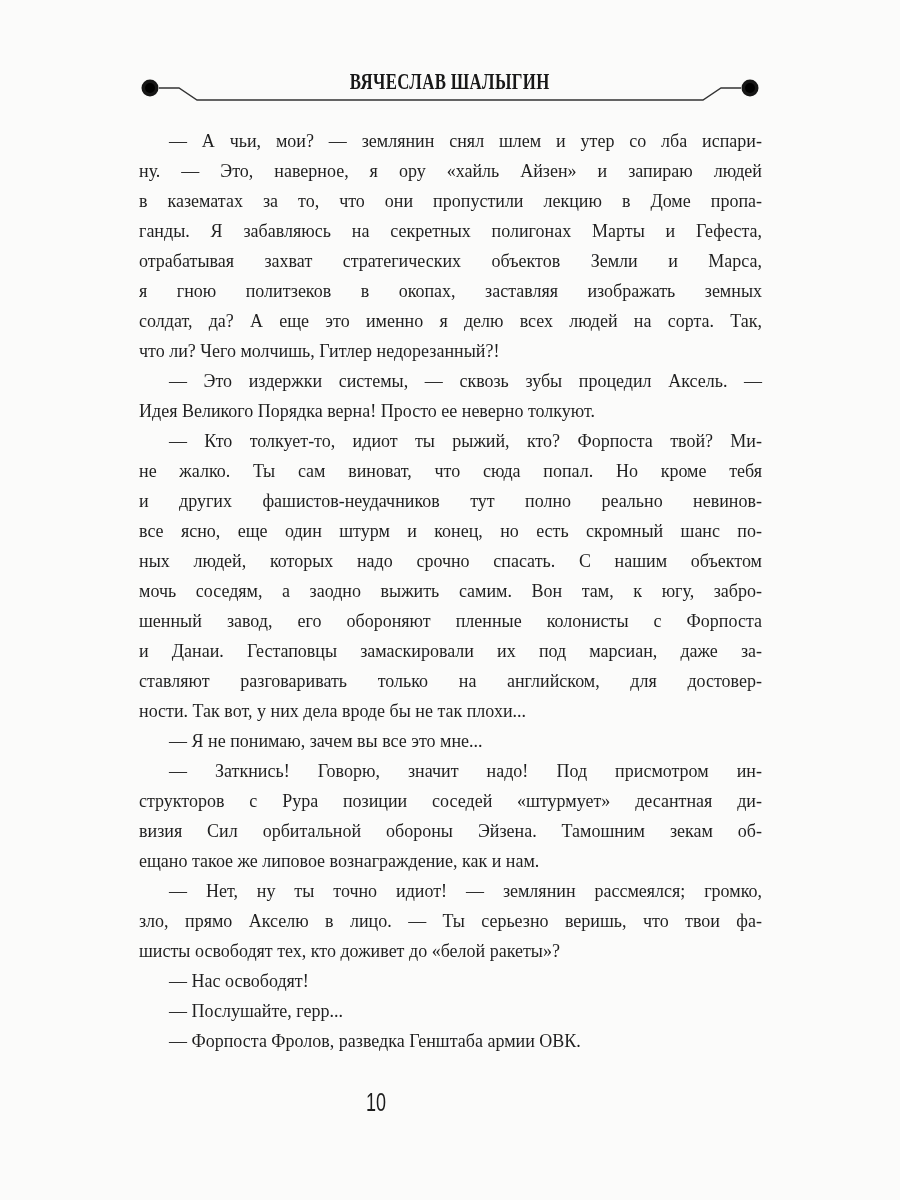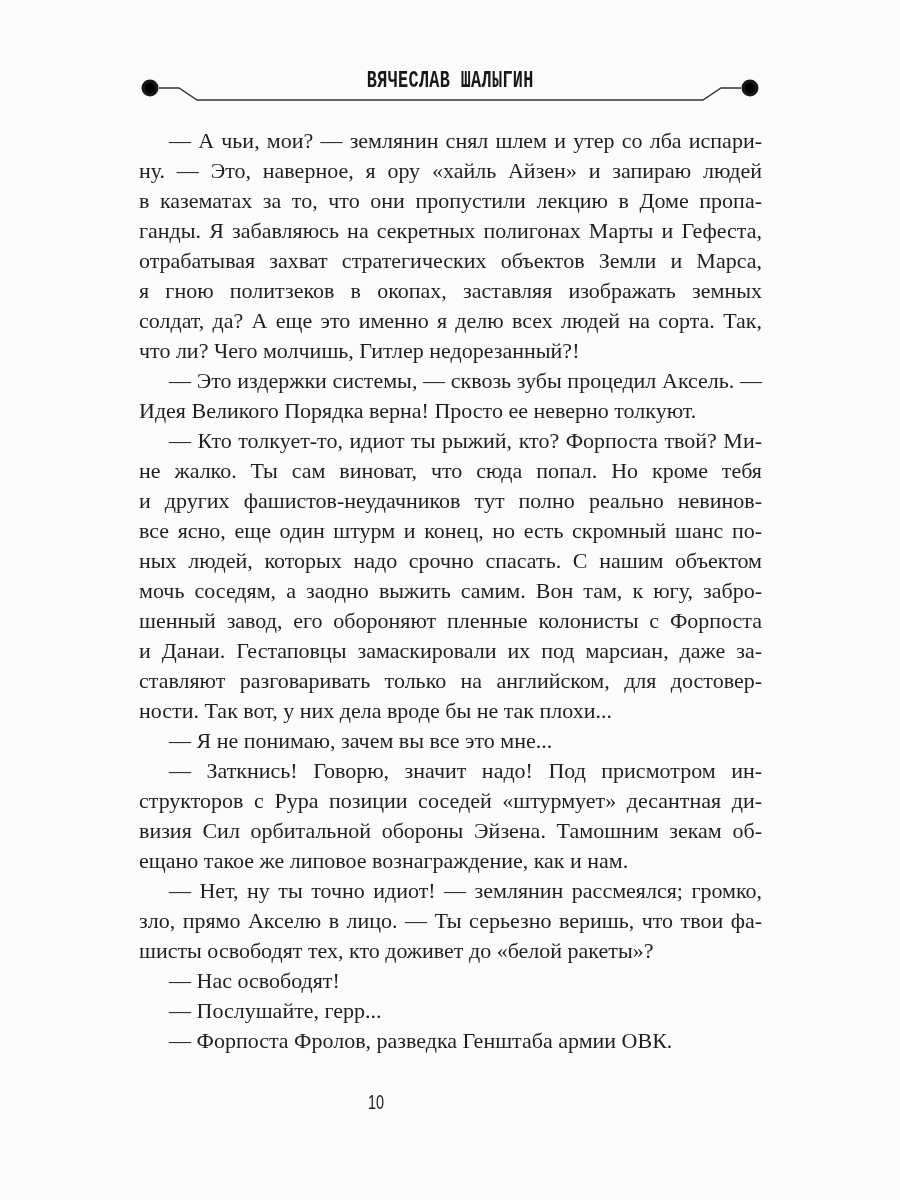--- a/index.html
+++ b/index.html
@@ -19,21 +19,21 @@
     position: absolute;
     inset: 0;
   }
   
   .header-title {
     position: absolute;
     top: 68px;
     left: 0;
     width: 900px;
     text-align: center;
-    font-family: Liberation Mono, monospace;
+    font-family: Liberation Serif, serif;
     font-weight: 700;
     font-size: 24px;
     line-height: 26px;
     color: #181818;
     letter-spacing: 0.5px;
     white-space: nowrap;
   }
   .header-title .condense {
     display: inline-block;
     transform: scaleX(0.70);
@@ -47,21 +47,21 @@
     height: 36px;
   }
   
   .text-block {
     position: absolute;
     top: 126px;
     left: 139px;
     width: 623px;
   }
   .line {
-    font-size: 22px;
+    font-size: 18px;
     line-height: 30px;
     height: 30px;
     white-space: normal;
     text-align: justify;
     text-align-last: justify;
   }
   .line.last {
     text-align: center;
     text-align-last: left;
   }
@@ -69,21 +69,21 @@
     text-indent: 30px;
   }
   
   .page-number {
     position: absolute;
     top: 1090px;
     left: 0;
     width: 752px;
     text-align: center;
     font-family: "Liberation Sans", sans-serif;
-    font-size: 20px;
+    font-size: 25px;
     line-height: 24px;
     color: #1c1c1c;
   }
   .page-number .condense {
     display: inline-block;
     transform: scaleX(0.72);
     transform-origin: center center;
   }
 </style>
 </head>

